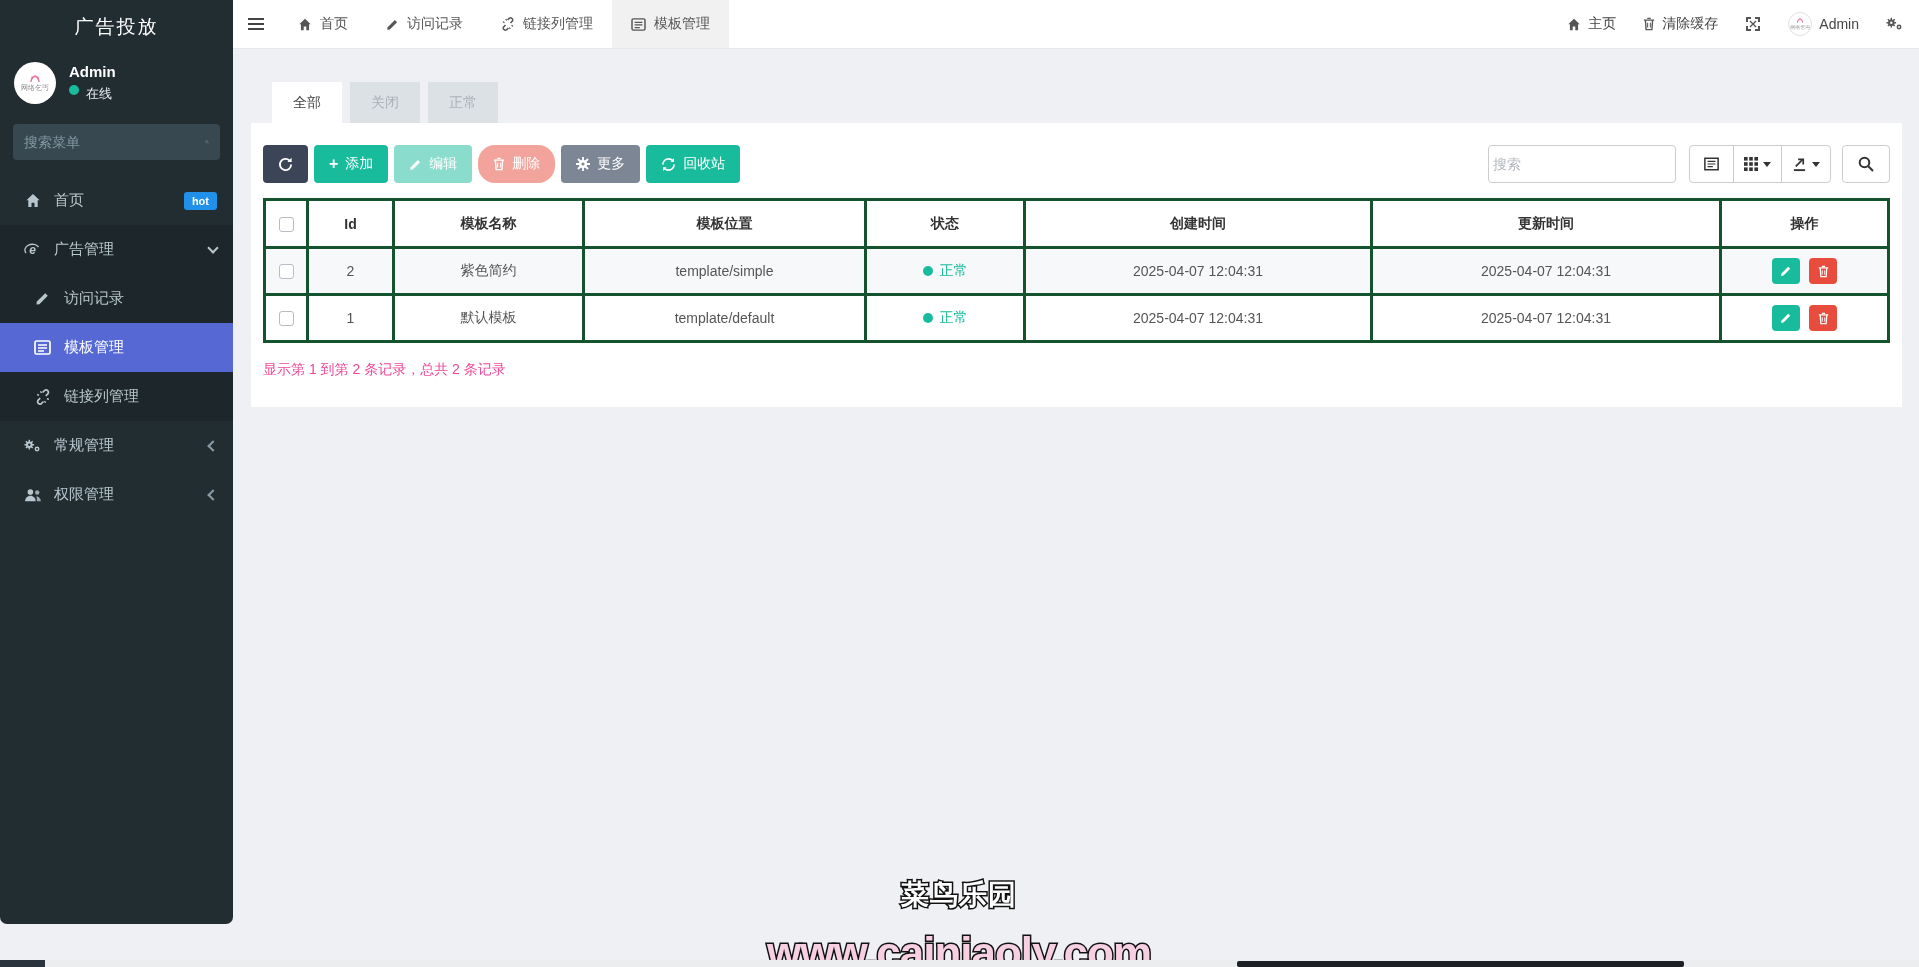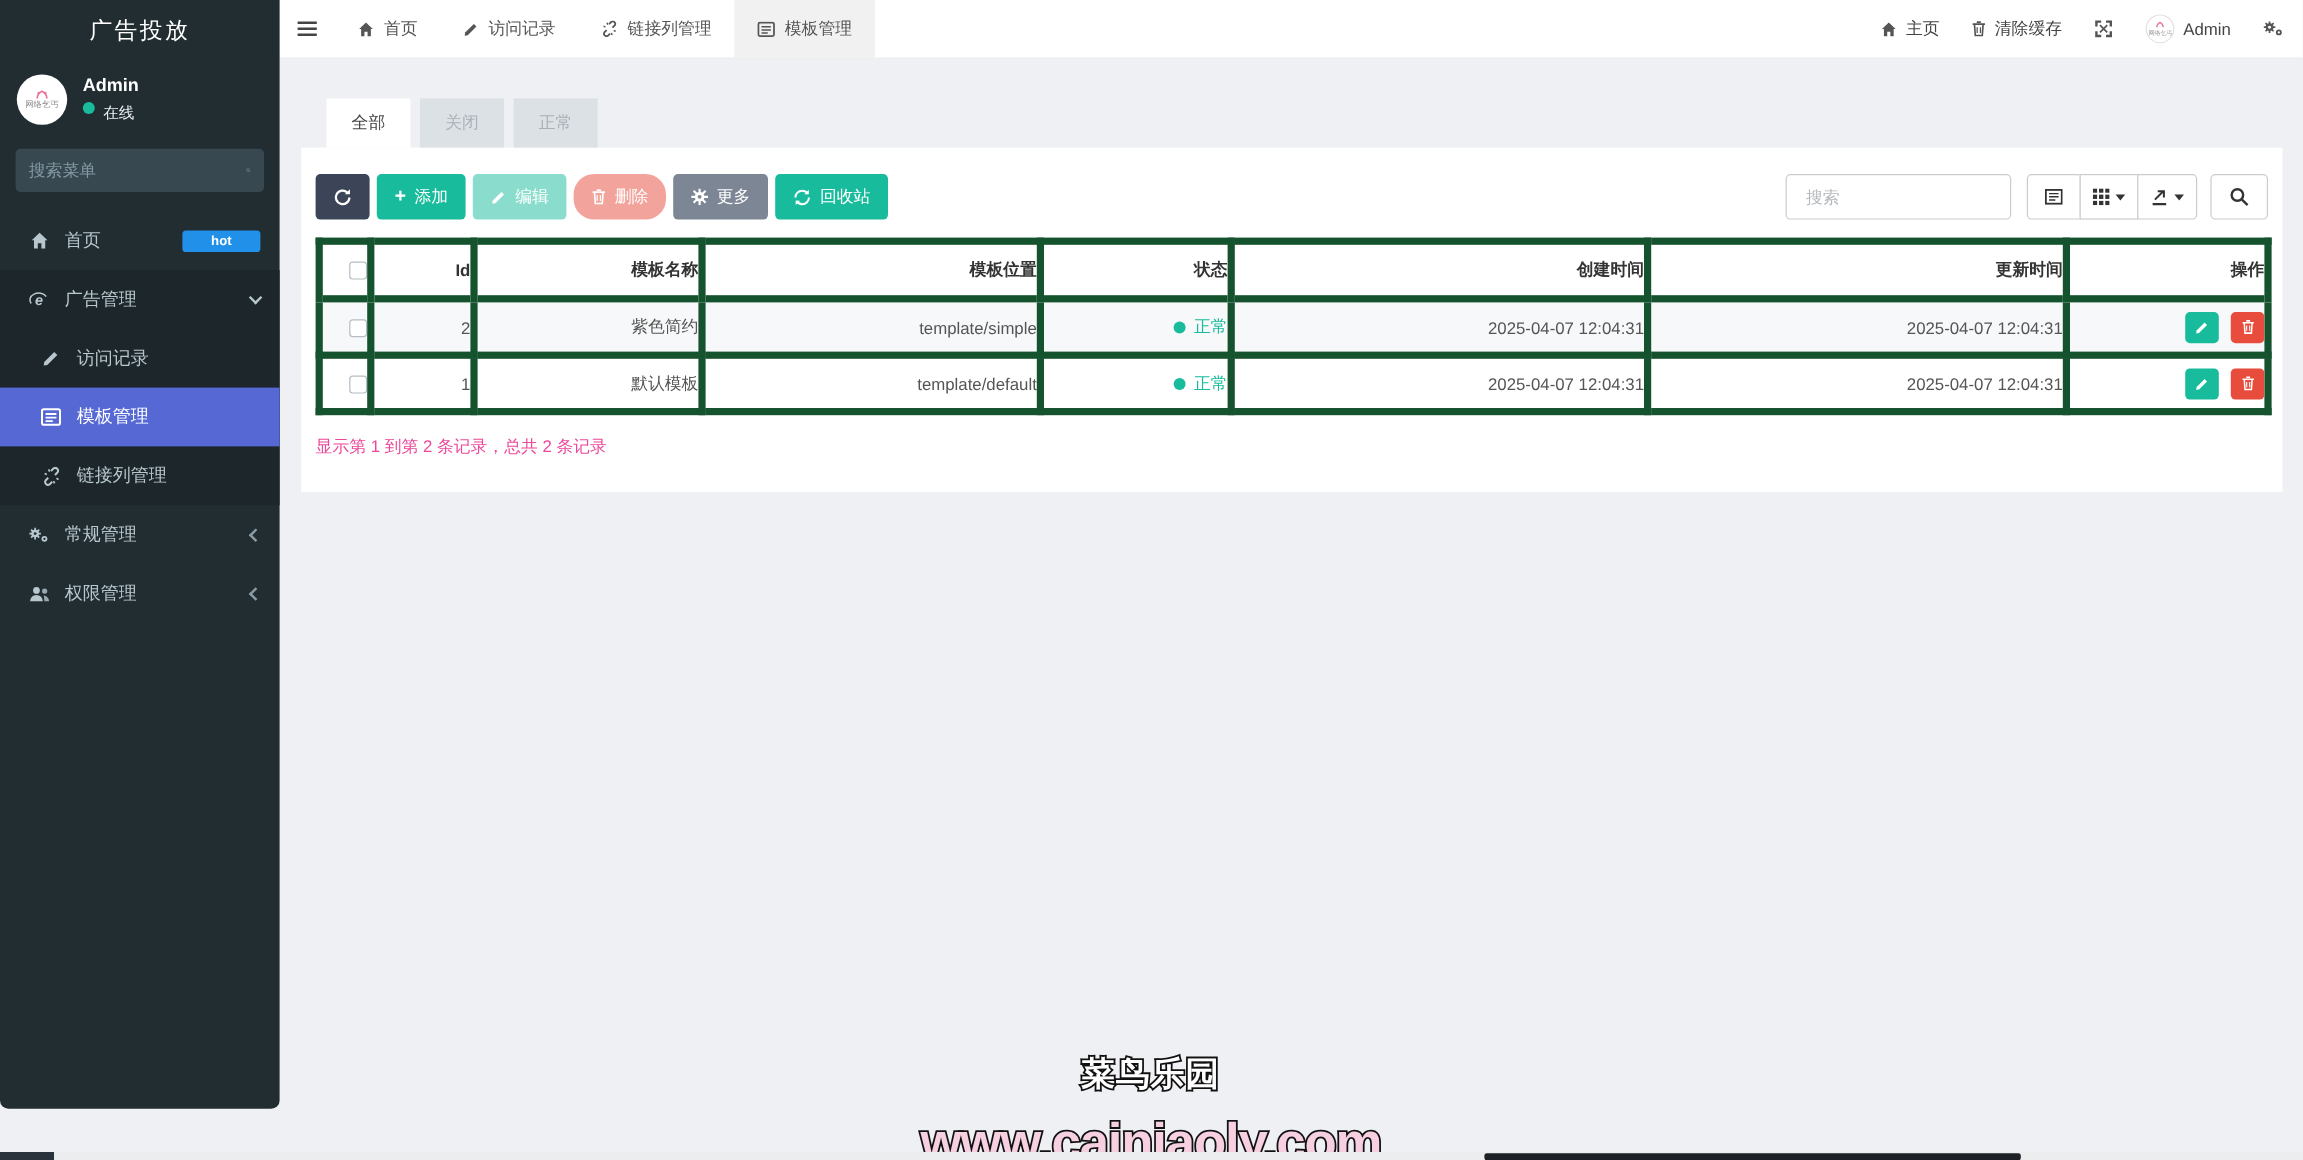--- a/index.html
+++ b/index.html
@@ -17,21 +17,21 @@
   .u-status { color:#e8eef1; font-size:13px; display:flex; gap:7px; }
   .dot { width:10px; height:10px; border-radius:50%; background:#18bc9c; }
   .sb-search { margin:6px 13px 16px 13px; height:36px; background:#374850; border-radius:4px; display:flex; align-items:center; padding:0 11px; }
   .sb-search input { flex:1; background:transparent; border:none; outline:none; color:#cfd8dc; font-size:14px; }
   .sb-search input::placeholder { color:#8299a3; }
   .sb-item { height:49px; display:flex; align-items:center; gap:12px; padding:0 16px 0 23px; color:#b8c7ce; font-size:15px; cursor:pointer; }
   .sb-item .ic { width:19px; display:flex; justify-content:center; }
   .menu-group { background:#1c262b; }
   .sb-item.child { padding-left:33px; }
   .sb-item.active { background:#5568d4; color:#fff; }
-  .badge-hot { margin-left:auto; background:#2090e9; color:#fff; font-size:11px; font-weight:bold; padding:3px 24px; border-radius:3px; }
+  .badge-hot { margin-left:auto; background:#2090e9; color:#fff; font-size:11px; font-weight:bold; padding:3px 8px; border-radius:3px; }
   .chev { margin-left:auto; width:8px; height:8px; }
   .chev.down { border-right:2px solid #b8c7ce; border-bottom:2px solid #b8c7ce; transform:rotate(45deg); margin-top:-4px; }
   .chev.left { border-left:2px solid #8a9ba3; border-bottom:2px solid #8a9ba3; transform:rotate(45deg); }
 
   
   .topbar { position:absolute; left:233px; right:0; top:0; height:49px; background:#fff; border-bottom:1px solid #e6e9eb; display:flex; align-items:stretch; z-index:4; }
   .hamburger { width:46px; display:flex; align-items:center; justify-content:center; cursor:pointer; color:#444; }
   .top-tabs { display:flex; }
   .top-tab { display:flex; align-items:center; gap:8px; padding:0 19px; font-size:14px; color:#555; cursor:pointer; }
   .top-tab.active { background:#f1f1f1; }
@@ -51,31 +51,31 @@
   .btn { height:38px; border:none; border-radius:4px; color:#fff; font-size:14px; display:inline-flex; align-items:center; gap:7px; padding:0 15px; margin-right:6px; cursor:pointer; }
   .btn-refresh { background:#3c4557; width:45px; justify-content:center; padding:0; }
   .btn-add { background:#18bc9c; }
   .btn-edit { background:#18bc9c; opacity:.5; cursor:default; }
   .btn-del { background:#e74c3c; opacity:.5; cursor:default;border-radius:17px; }
   .btn-more { background:#7d8695; }
   .btn-recycle { background:#18bc9c; }
   .plus-glyph { font-size:16px; font-weight:bold; line-height:1; }
 
   .toolbar-right { margin-left:auto; display:flex; align-items:center; }
-  .search-input { width:188px; height:38px; border:1px solid #ccc; border-radius:4px; padding:0 16px; font-size:14px; color:#555; outline:none; }
+  .search-input { width:188px; height:38px; border:1px solid #ccc; border-radius:4px; padding:0 4px; font-size:14px; color:#555; outline:none; }
   .search-input::placeholder { color:#b4b9be; }
   .vgroup { display:flex; margin-left:13px; }
   .vbtn { height:38px; min-width:45px; background:#fff; border:1px solid #ccc; display:inline-flex; align-items:center; justify-content:center; gap:5px; color:#333; cursor:pointer; margin-left:-1px; padding:0 10px; }
   .vbtn:first-child { border-radius:4px 0 0 4px; margin-left:0; }
   .vbtn:last-child { border-radius:0 4px 4px 0; }
   .sbtn { height:38px; width:48px; background:#fff; border:1px solid #ccc; border-radius:4px; display:inline-flex; align-items:center; justify-content:center; margin-left:11px; cursor:pointer; color:#333; }
   .caret { width:0; height:0; border-left:4px solid transparent; border-right:4px solid transparent; border-top:5px solid #333; }
 
   table { width:100%; border-collapse:collapse; table-layout:fixed; }
-  th,td { border:6px solid #14532d; text-align:right; font-size:14px; overflow:hidden;margin-left:16px; }
+  th,td { border:3px solid #14532d; text-align:center; font-size:14px; overflow:hidden;margin-left:16px; }
   th { height:48px; color:#333; font-weight:bold; border-bottom:1px solid #e2e6e9; }
   td { height:47px; color:#555; }
   tbody tr.striped { background:#f7f8f9; }
   .cb { width:15px; height:15px; border:1px solid #b6bdc4; border-radius:3px; background:#fff; display:inline-block; vertical-align:middle; cursor:pointer; }
   .status { color:#18bc9c; display:inline-flex; align-items:center; gap:7px; }
   .status .s-dot { width:10px; height:10px; border-radius:50%; background:#18bc9c; }
   .act-btn { width:28px; height:26px; border:none; border-radius:4px; display:inline-flex; align-items:center; justify-content:center; color:#fff; cursor:pointer; vertical-align:middle; }
   .act-edit { background:#18bc9c; margin-right:6px; }
   .act-del { background:#e74c3c; }
 

